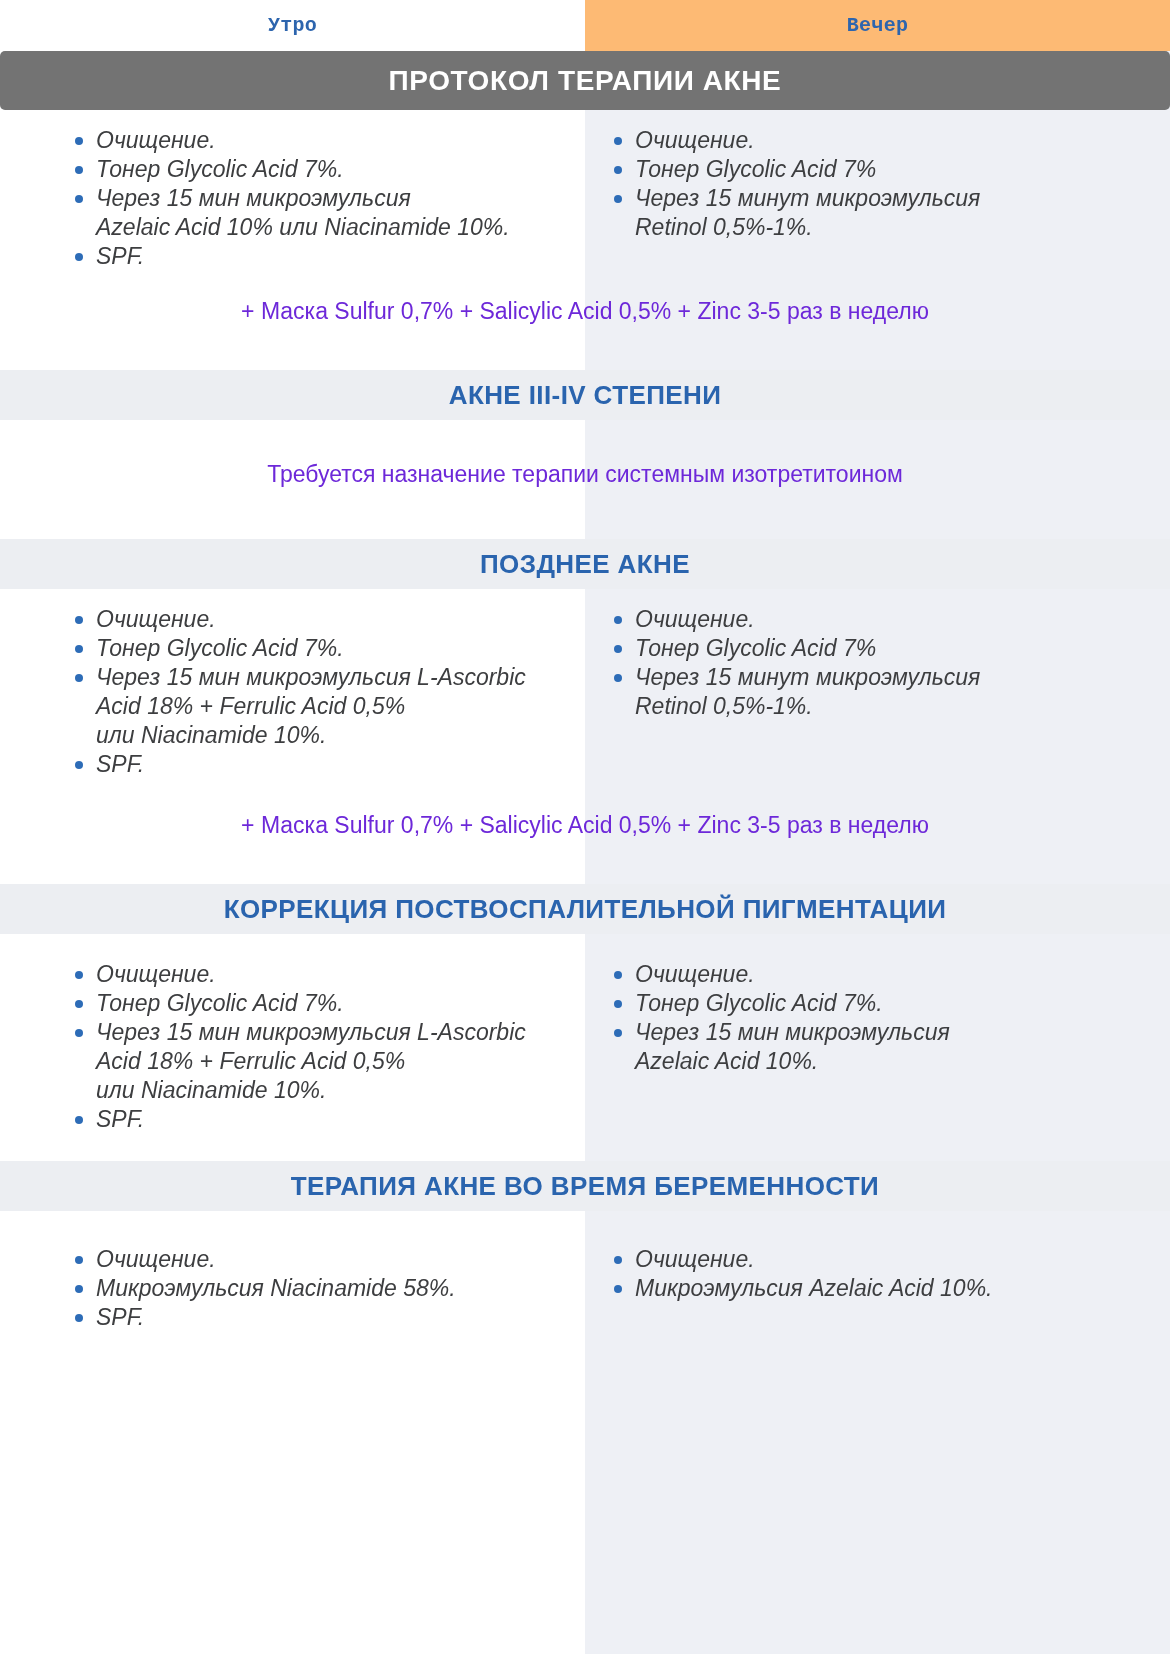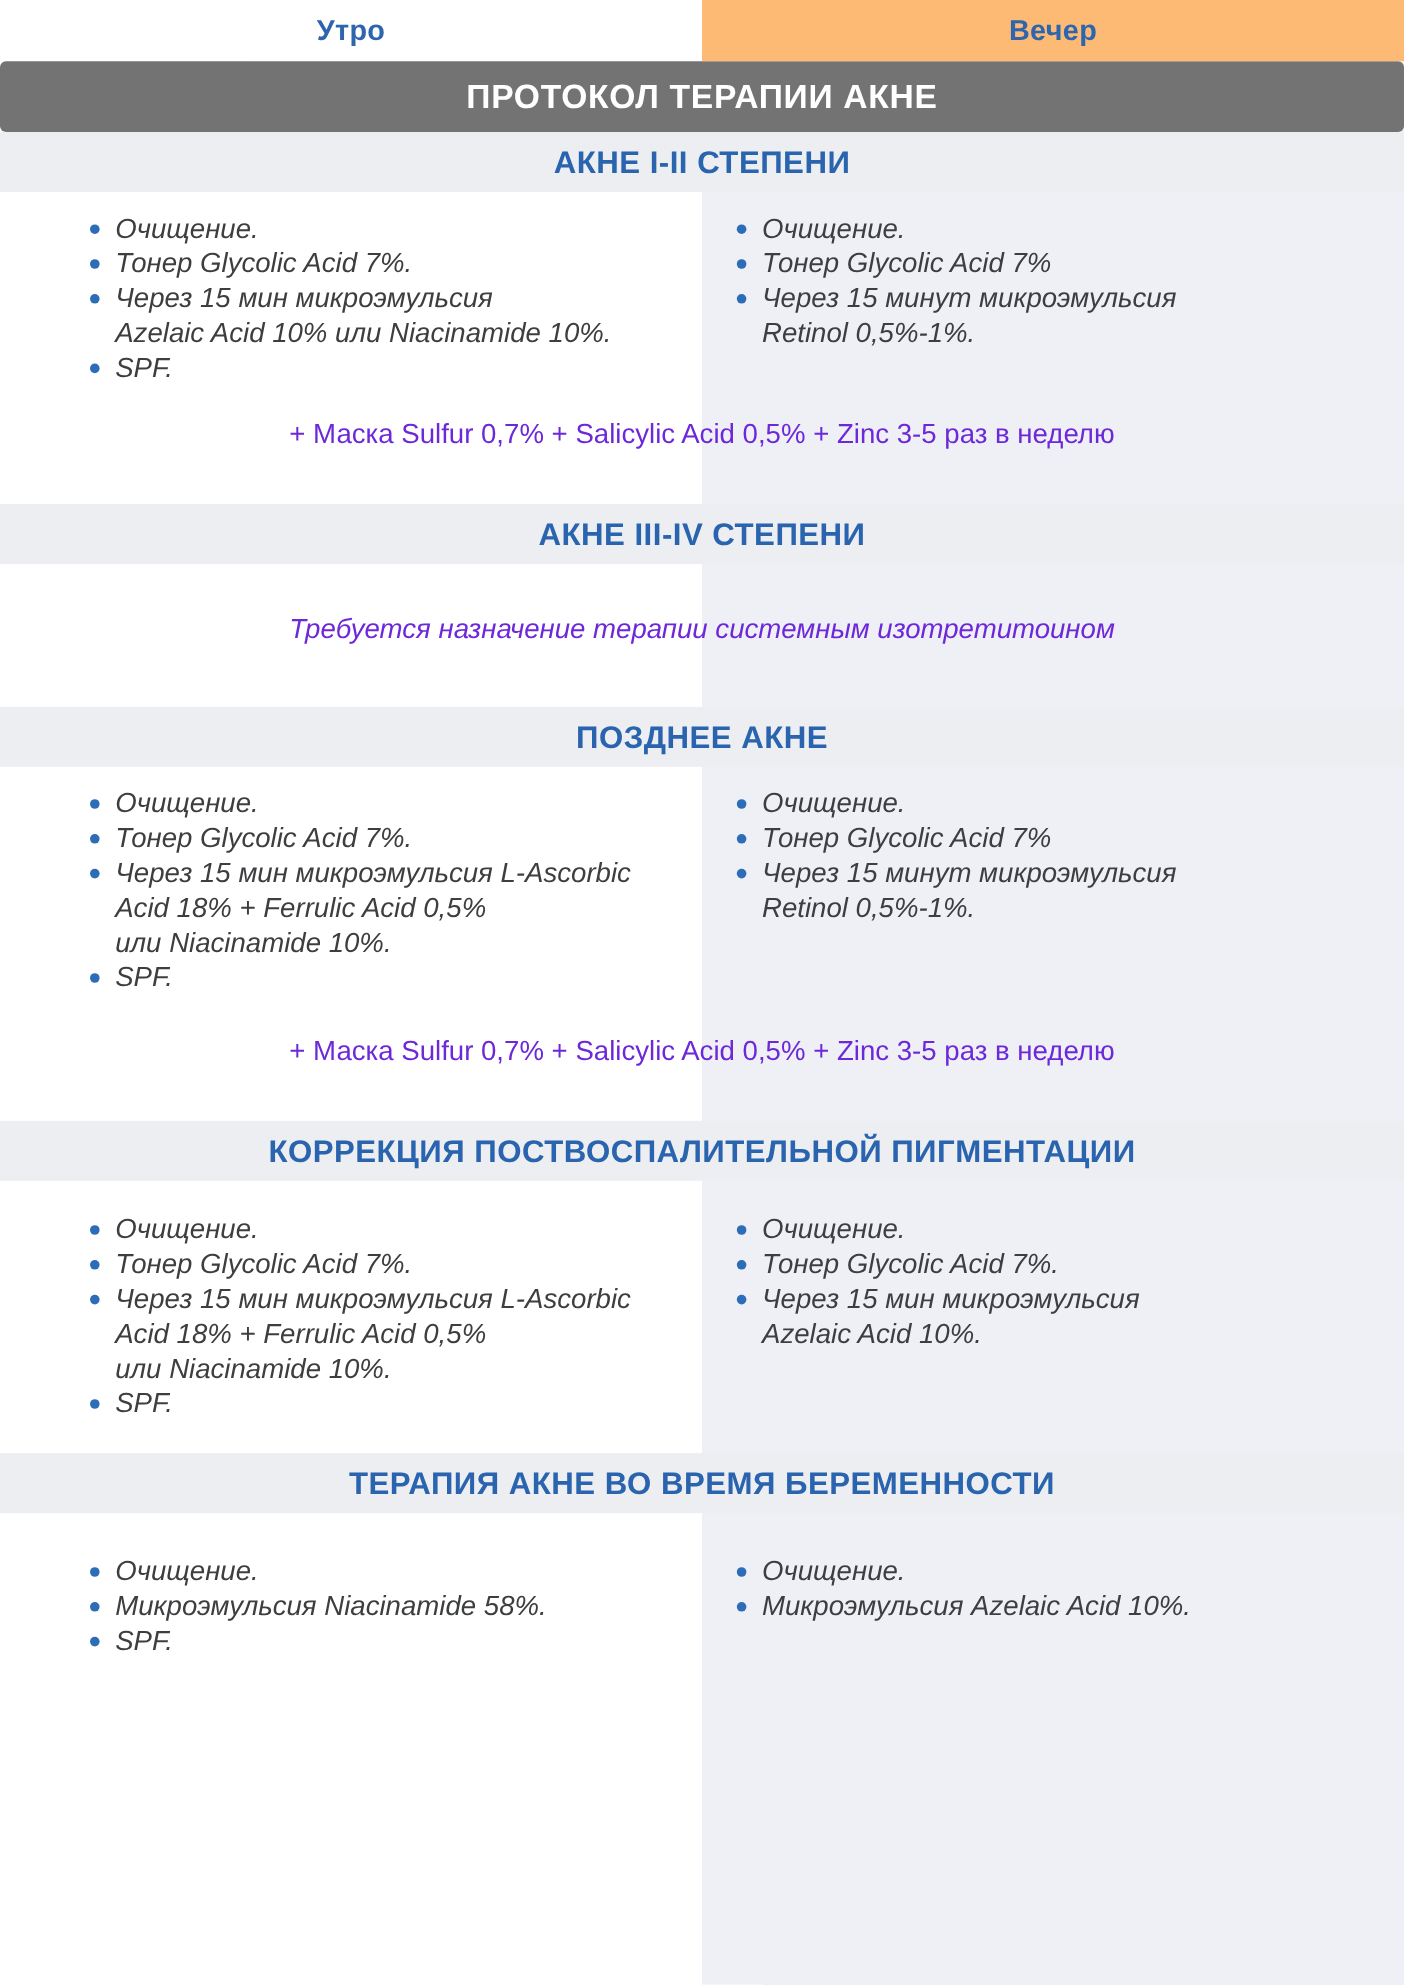--- a/index.html
+++ b/index.html
@@ -20,22 +20,23 @@
     left: 585px; top: 0; right: 0; bottom: 0;
     background: #eef0f5;
   }
   .content { position: relative; z-index: 1; }
 
   
   .col-headers { display: flex; height: 51px; }
   .col-header {
     flex: 0 0 585px;
     display: flex; align-items: center; justify-content: center;
-    font-size: 24px; font-weight: 700; color: #2d65ae;
+    font-size: 20px; font-weight: 700; color: #2d65ae;
     letter-spacing: 0.3px;
+    font-family: Liberation Mono, monospace;
   }
   .col-header.evening { background: #fdba74; }
 
   
   .banner {
     height: 59px;
     background: #737373;
     border-radius: 5px;
     display: flex; align-items: center; justify-content: center;
     color: #ffffff; font-size: 28px; font-weight: 700;
@@ -76,41 +77,38 @@
   }
   ul.protocol li .line { display: block; }
 
   
   .footnote, .note {
     text-align: center;
     font-size: 23px; line-height: 29px; color: #6d28d9;
   }
   .footnote-s1 { padding: 26px 0 44px; }
   .footnote-s3 { padding: 32px 0 44px; }
-  .note-s2 { padding: 40px 0 50px; font-style: italic; }
+  .note-s2 { padding: 40px 0 50px; }
 </style>
 </head>
 <body>
 
 <div class="page">
   <div class="right-shade"></div>
   <div class="content">
 
     <div class="col-headers">
       <div class="col-header morning">Утро</div>
       <div class="col-header evening">Вечер</div>
     </div>
 
     <div class="banner">
       <span>ПРОТОКОЛ ТЕРАПИИ АКНЕ</span>
     </div>
 
-    <div class="band">
-      <span>АКНЕ I-II СТЕПЕНИ</span>
-    </div>
     <div class="cols cols-s1">
       <ul class="protocol morning">
           <li>
             <span class="line">Очищение.</span>
           </li>
           <li>
             <span class="line">Тонер Glycolic Acid 7%.</span>
           </li>
           <li>
             <span class="line">Через 15 мин микроэмульсия</span>

